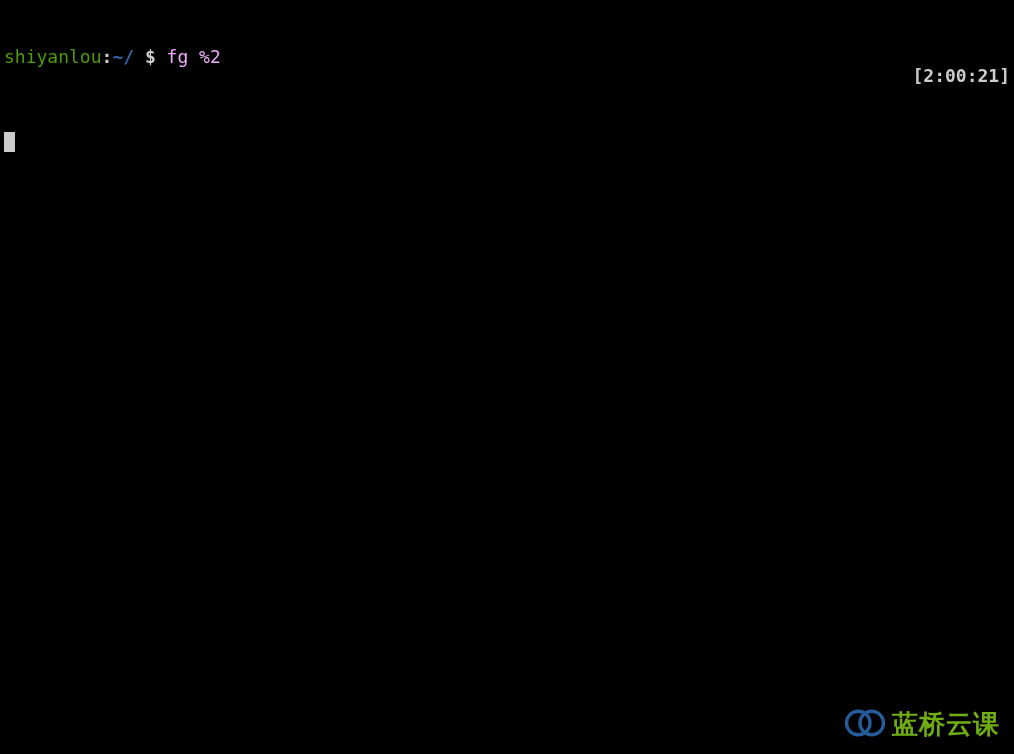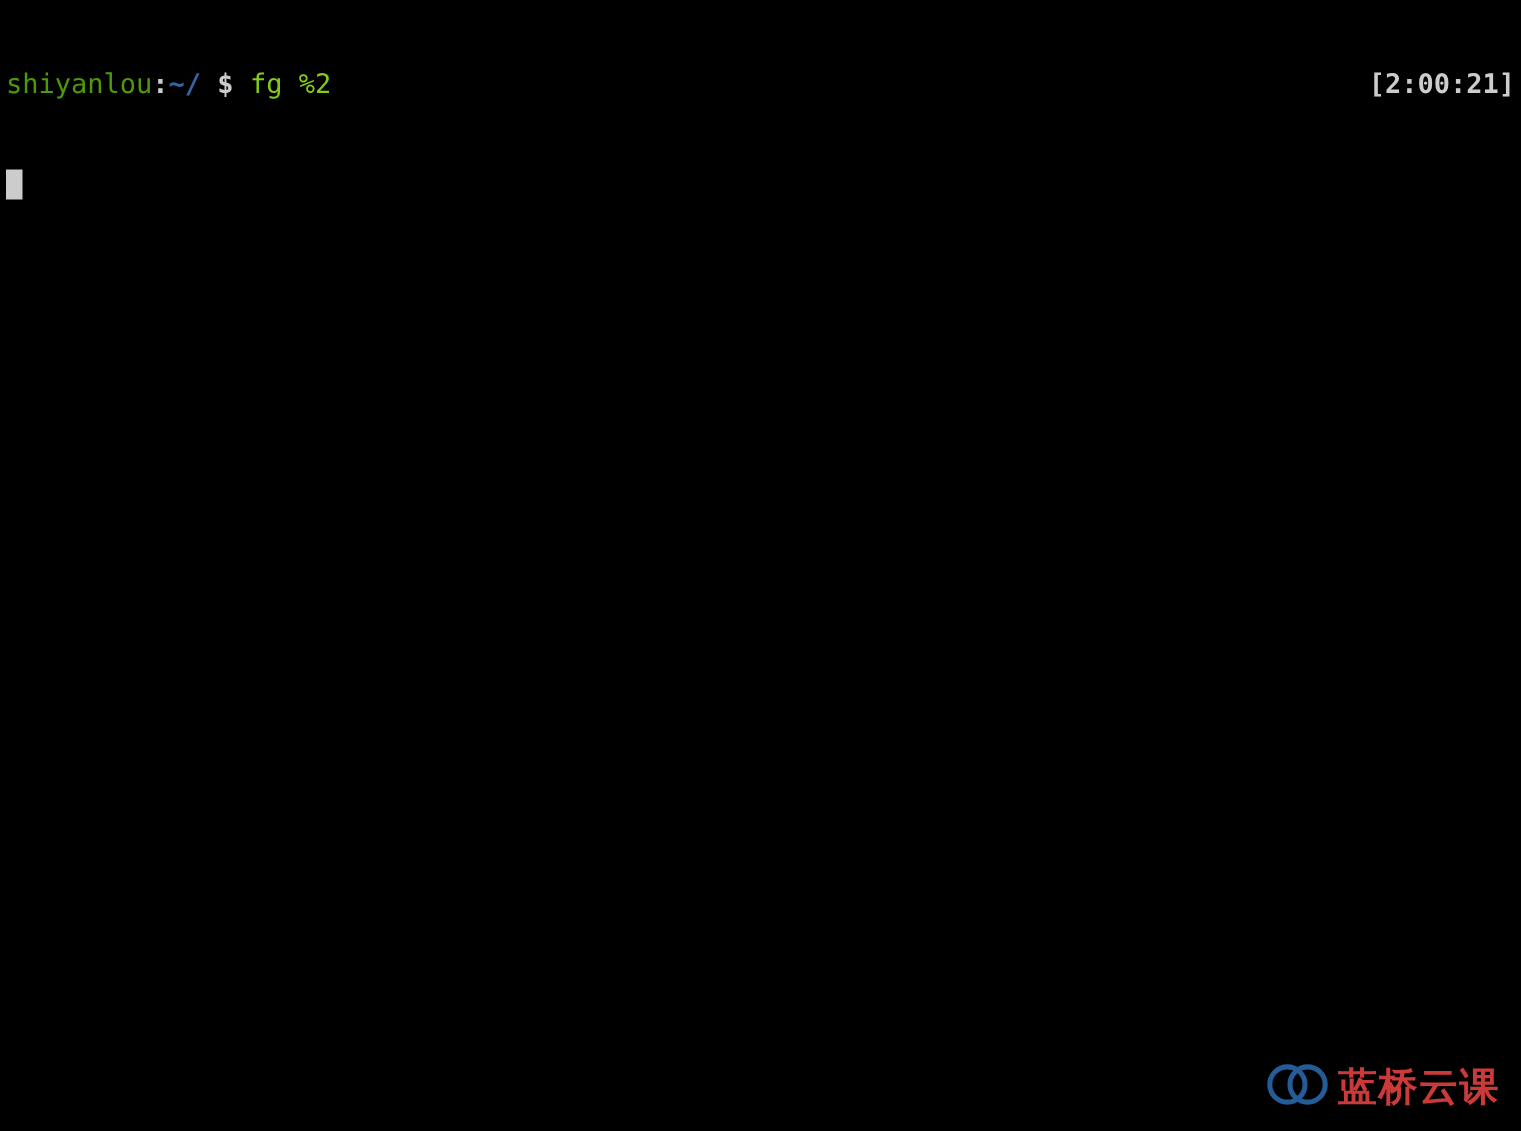--- a/index.html
+++ b/index.html
@@ -25,39 +25,40 @@
     .prompt-line {
       display: flex;
       justify-content: space-between;
       width: 100%;
     }
     .prompt-left {
       display: inline;
     }
     .prompt-right {
       display: inline;
+      margin-top: 19px;
     }
     .user {
       color: #4e9a06;
       font-weight: normal;
     }
     .colon {
       color: #cccccc;
       font-weight: bold;
     }
     .cwd {
       color: #3465a4;
       font-weight: bold;
     }
     .dollar {
       color: #cccccc;
       font-weight: bold;
     }
     .cmd {
-      color: #84cc16;
+      color: #f0abfc;
     }
     .timestamp {
       color: #cccccc;
       font-weight: bold;
     }
     .output-line {
       color: #cccccc;
     }
     .cursor {
       display: inline-block;
@@ -66,21 +67,21 @@
       background: #cccccc;
       vertical-align: text-bottom;
     }
     .watermark {
       position: absolute;
       bottom: 14px;
       right: 14px;
       display: flex;
       align-items: center;
       gap: 6px;
-      color: #ef4444;
+      color: #84cc16;
       opacity: 0.85;
       font-family: "Microsoft YaHei", sans-serif;
       font-size: 26px;
       font-weight: 600;
       letter-spacing: 1px;
     }
     .watermark svg {
       width: 42px;
       height: 30px;
     }

